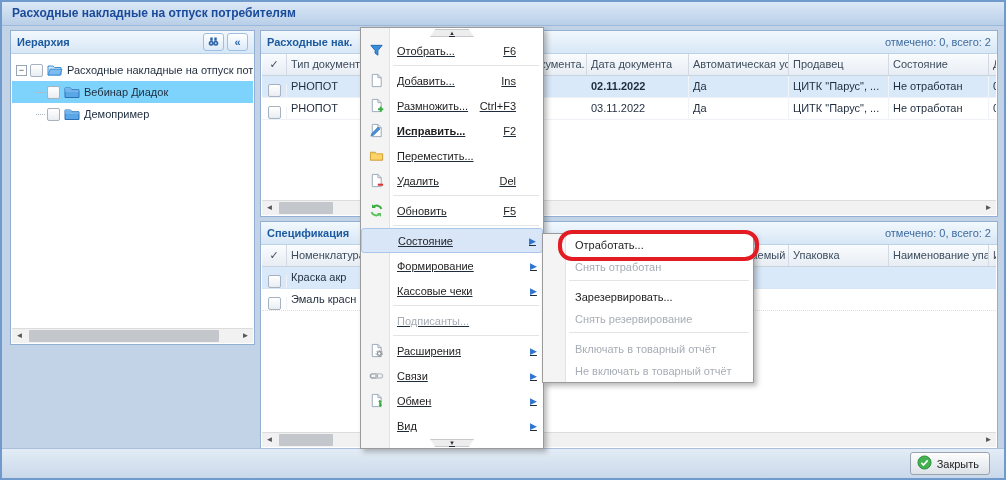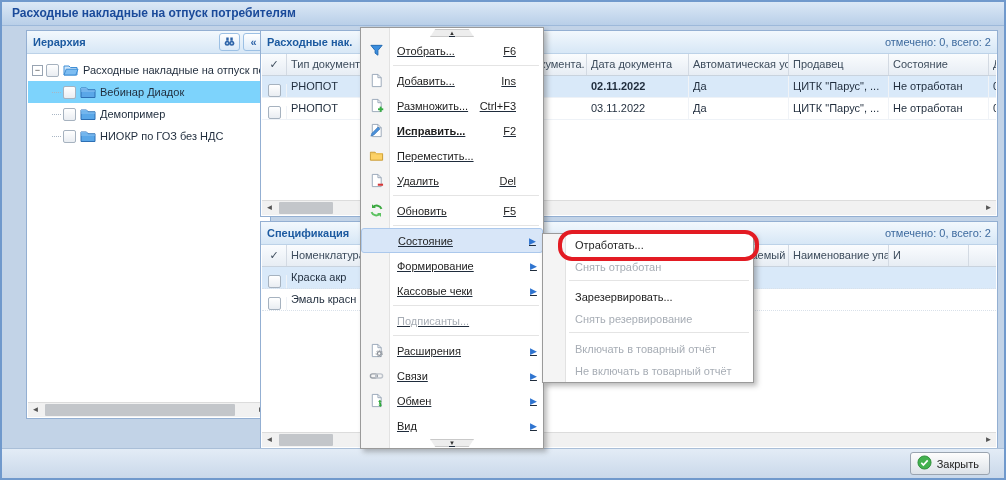--- a/index.html
+++ b/index.html
@@ -9,21 +9,21 @@
   .window { position:relative; width:1006px; height:480px; overflow:hidden;
             background:#c2d3e7; border:2px solid #7099cc; }
 
   
   .titlebar { height:24px; line-height:23px; padding-left:10px;
     background:linear-gradient(#dbe8f6,#b9cfe8); border-bottom:1px solid #9db9da;
     color:#1a4a9a; font-weight:bold; font-size:12px; white-space:nowrap; overflow:hidden; }
 
   
   .panel { position:absolute; background:#fff; border:1px solid #93afd2; overflow:hidden; }
-  .panel-hier  { left:24px;   top:28px;  width:245px; height:389px; }
+  .panel-hier  { left:8px;   top:28px;  width:245px; height:315px; }
   .panel-docs  { left:258px; top:28px;  width:738px; height:187px; }
   .panel-spec  { left:258px; top:219px; width:738px; height:228px; }
 
   .panel-header { height:23px; display:flex; align-items:center; padding:0 6px;
     background:linear-gradient(#f2f8fd,#d7e7f6); border-bottom:1px solid #bcd2e8;
     color:#1c5aa0; font-weight:bold; white-space:nowrap; overflow:hidden; }
   .panel-header .spacer { flex:1; }
   .counter { font-weight:normal; color:#3d6a9e; }
 
   .hdr-btn { width:21px; height:18px; margin-left:3px; display:flex; align-items:center; justify-content:center;
@@ -159,32 +159,20 @@
           <span class="cb"></span>
           <span class="tree-ico">
             <svg viewBox="0 0 16 16" width="16" height="16">
               <path d="M1 4h5.5L8 5.8h7v7.7H1z" fill="#5aa7e8" stroke="#2d6fb4"></path>
               <path d="M1 4h5.5L8 5.8H1z" fill="#7ab8ee"></path>
               <path d="M1 7h14" stroke="#8cc4f2" fill="none"></path>
             </svg>
           </span>
           <span class="tree-label">Демопример</span>
         </div>
-        <div class="tree-row child">
-          <span class="connector"></span>
-          <span class="cb"></span>
-          <span class="tree-ico">
-            <svg viewBox="0 0 16 16" width="16" height="16">
-              <path d="M1 4h5.5L8 5.8h7v7.7H1z" fill="#5aa7e8" stroke="#2d6fb4"></path>
-              <path d="M1 4h5.5L8 5.8H1z" fill="#7ab8ee"></path>
-              <path d="M1 7h14" stroke="#8cc4f2" fill="none"></path>
-            </svg>
-          </span>
-          <span class="tree-label">НИОКР по ГОЗ без НДС</span>
-        </div>
       </div>
     <div class="hscroll">
       <span class="hs-arrow left">◄</span>
       <span class="hs-arrow right">►</span>
       <span class="hs-thumb" style="left:17px;width:190px;"></span>
     </div>
   </div>
 
   <div class="panel panel-docs">
     <div class="panel-header">
@@ -240,20 +228,21 @@
       <span>Спецификация</span>
       <span class="spacer"></span>
       <span class="counter">отмечено: 0, всего: 2</span>
     </div>
     <div class="grid" id="grid-spec">
         <div class="grid-header">
           <div class="gh-cell" style="width: 25px; text-align: center;">✓</div>
           <div class="gh-cell" style="width: 255px;">Номенклатура</div>
           <div class="gh-cell" style="width: 170px;"></div>
           <div class="gh-cell right-clip" style="width: 77px;">Отпускаемый</div>
+          <div class="gh-cell" style="width: 100px;">Упаковка</div>
           <div class="gh-cell" style="width: 100px;">Наименование упа</div>
           <div class="gh-cell" style="width: 80px;">И</div>
         </div>
         <div class="grid-row selected">
           <div class="gr-cell cb-cell" style="width: 25px;">
             <span class="cb"></span>
           </div>
           <div class="gr-cell" style="width: 255px;">Краска акр</div>
           <div class="gr-cell" style="width: 170px;"></div>
           <div class="gr-cell" style="width: 77px;"></div>

